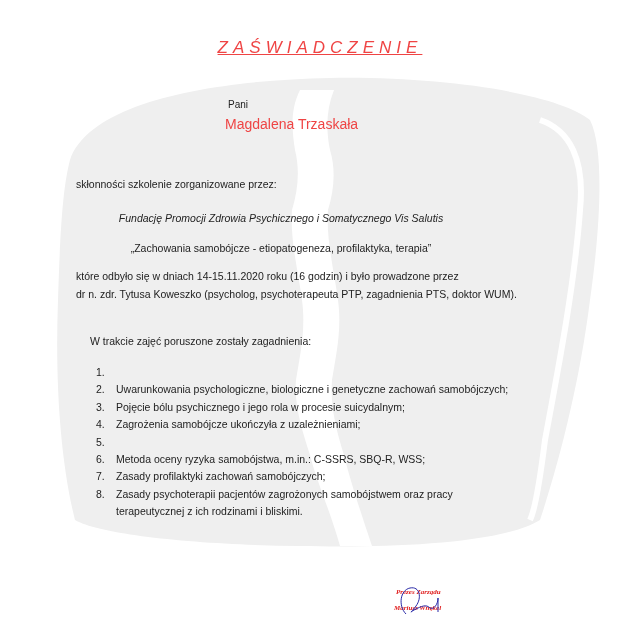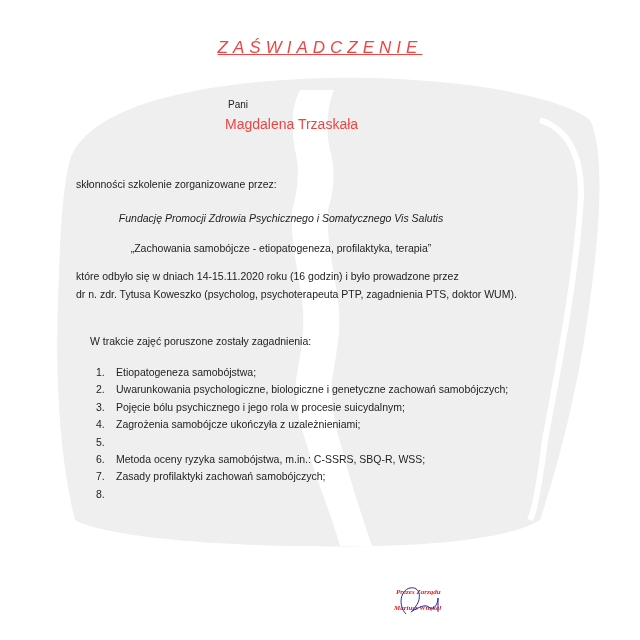--- a/index.html
+++ b/index.html
@@ -45,21 +45,20 @@
   <div class="txt center" style="top:242px;">„Zachowania samobójcze - etiopatogeneza, profilaktyka, terapia”</div>
 
   <div class="txt" style="left:76px; top:270px;">które odbyło się w dniach 14-15.11.2020 roku (16 godzin) i było prowadzone przez</div>
   <div class="txt" style="left:76px; top:288px;">dr n. zdr. Tytusa Koweszko (psycholog, psychoterapeuta PTP, zagadnienia PTS, doktor WUM).</div>
 
   <div class="txt" style="left:90px; top:335px;">W trakcie zajęć poruszone zostały zagadnienia:</div>
 
   <ul class="list">
     <li>
         <span class="num">1.</span>
-        <span>Etiopatogeneza samobójstwa;</span>
       </li>
     <li>
         <span class="num">2.</span>
         <span>Uwarunkowania psychologiczne, biologiczne i genetyczne zachowań samobójczych;</span>
       </li>
     <li>
         <span class="num">3.</span>
         <span>Pojęcie bólu psychicznego i jego rola w procesie suicydalnym;</span>
       </li>
     <li>
@@ -72,20 +71,21 @@
     <li>
         <span class="num">6.</span>
         <span>Metoda oceny ryzyka samobójstwa, m.in.: C-SSRS, SBQ-R, WSS;</span>
       </li>
     <li>
         <span class="num">7.</span>
         <span>Zasady profilaktyki zachowań samobójczych;</span>
       </li>
     <li class="multi">
         <span class="num">8.</span>
+        <span><span>Zasady psychoterapii pacjentów zagrożonych samobójstwem oraz pracy</span><br><span>terapeutycznej z ich rodzinami i bliskimi.</span></span>
       </li>
   </ul>
 
   <div class="stamp">
     <div class="stamp-line" style="left:2px; top:4px;">Prezes Zarządu</div>
     <div class="stamp-line" style="left:0px; top:20px;">Mariusz Wnękel</div>
     <svg width="50" height="36" viewBox="0 0 50 36" style="position:absolute;left:0;top:0;">
       <path d="M12,30 C4,22 6,6 16,4 C26,2 28,14 22,22 C18,28 14,30 20,26 C28,22 32,20 36,24 C40,26 44,20 44,14 L44,28" fill="none" stroke="#2a2aa8" stroke-width="1"></path>
     </svg>
   </div>

